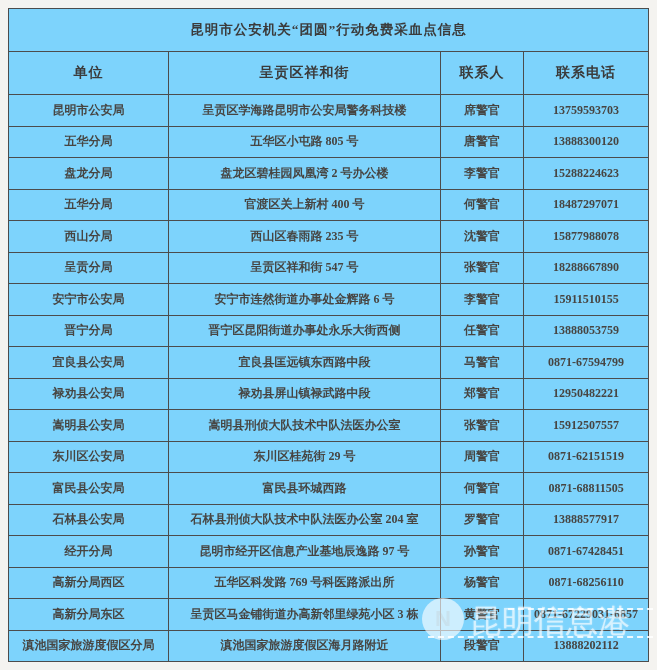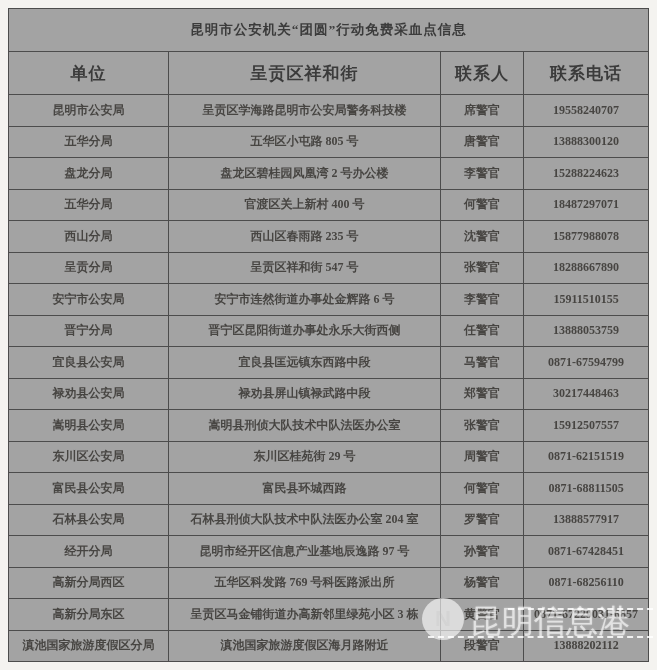--- a/index.html
+++ b/index.html
@@ -8,37 +8,37 @@
     background:#f4f3f0;
     font-family:"Liberation Serif","DejaVu Serif",serif;
     color:#3b3b3b;
     -webkit-font-smoothing:antialiased;
   }
   .doc-table{
     position:absolute;left:8px;top:8px;
     width:641px;height:654px;
     border-collapse:collapse;
     table-layout:fixed;
-    background:#a3a3a3;
+    background:#7dd3fc;
   }
   .doc-table td,.doc-table th{
     border:1px solid #4c4c4c;
     text-align:center;
     vertical-align:middle;
     font-weight:bold;
     padding:2px 4px;
     overflow:hidden;
   }
   .title-row td{
     font-size:13.5px;
     letter-spacing:1px;
     height:38px;
   }
   .header-row th{
-    font-size:17px;
+    font-size:14px;
     height:38px;
     letter-spacing:1px;
   }
   tbody td{
     font-size:12px;
     color:#474542;
   }
   col.c-unit{width:25%;}
   col.c-addr{width:42.5%;}
   col.c-contact{width:13%;}
@@ -90,21 +90,21 @@
       <th>呈贡区祥和街</th>
       <th>联系人</th>
       <th>联系电话</th>
     </tr>
   </thead>
   <tbody>
       <tr>
         <td>昆明市公安局</td>
         <td>呈贡区学海路昆明市公安局警务科技楼</td>
         <td>席警官</td>
-        <td>19558240707</td>
+        <td>13759593703</td>
       </tr>
       <tr>
         <td>五华分局</td>
         <td>五华区小屯路 805 号</td>
         <td>唐警官</td>
         <td>13888300120</td>
       </tr>
       <tr>
         <td>盘龙分局</td>
         <td>盘龙区碧桂园凤凰湾 2 号办公楼</td>
@@ -144,21 +144,21 @@
       <tr>
         <td>宜良县公安局</td>
         <td>宜良县匡远镇东西路中段</td>
         <td>马警官</td>
         <td>0871-67594799</td>
       </tr>
       <tr>
         <td>禄劝县公安局</td>
         <td>禄劝县屏山镇禄武路中段</td>
         <td>郑警官</td>
-        <td>30217448463</td>
+        <td>12950482221</td>
       </tr>
       <tr>
         <td>嵩明县公安局</td>
         <td>嵩明县刑侦大队技术中队法医办公室</td>
         <td>张警官</td>
         <td>15912507557</td>
       </tr>
       <tr>
         <td>东川区公安局</td>
         <td>东川区桂苑街 29 号</td>

